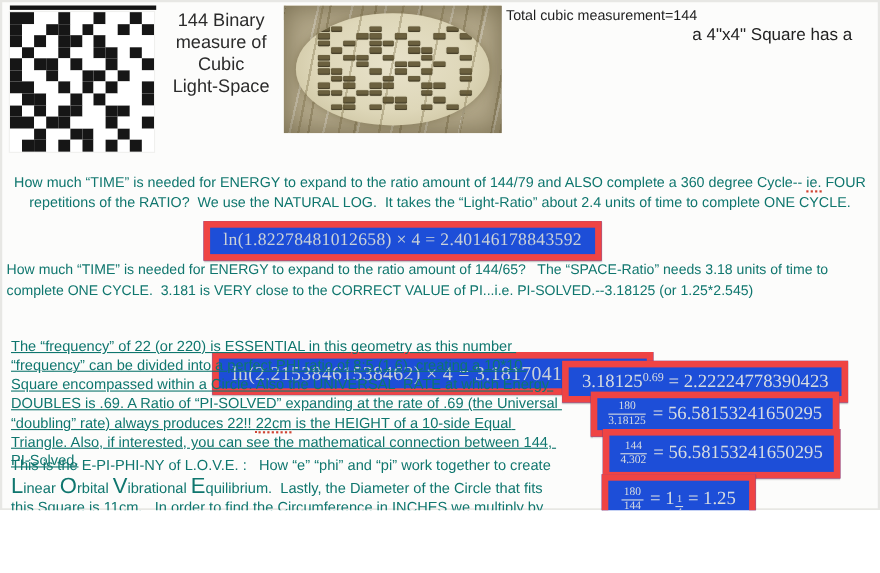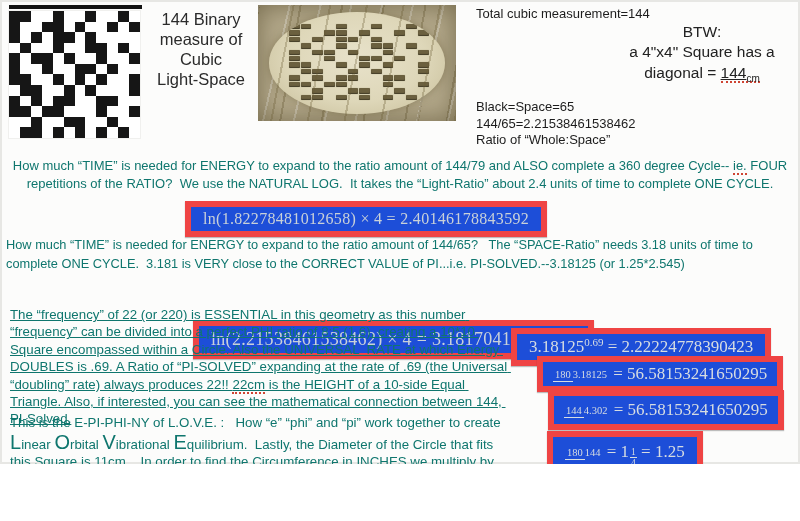--- a/index.html
+++ b/index.html
@@ -51,21 +51,21 @@
   }
   .ccell{margin:0.5px;}
   .ccell.on{background:#6b603f; border-radius:1px; box-shadow: inset 0 -1px 1px rgba(0,0,0,0.35), 0 0 1px rgba(60,50,20,0.4);}
   #crop-lines{
     position:absolute; inset:0;
     background: repeating-linear-gradient(101deg, rgba(0,0,0,0) 0 34px, rgba(104,90,50,0.30) 34px 36px);
     pointer-events:none;
   }
 
   
-  .rtxt{font-size:13px; line-height:1.27; white-space:pre-line; color:#1d1d1d;margin-left:16px;}
+  .rtxt{font-size:13px; line-height:1.27; white-space:pre-line; color:#1d1d1d;}
   #total-text{left:460px; top:6px;}
   #white-block{left:460px; top:37px;}
   #black-block{left:460px; top:99px;}
 
   #btw-note{left:606px; top:22px; width:192px; text-align:center; font-size:15.5px; line-height:1.32; color:#222;}
   #btw-diagonal .dval{text-decoration:underline;}
   .red-dotted{border-bottom:2px dotted #cf4433;}
   #btw-diagonal sub{font-size:10px;}
 
   
@@ -89,21 +89,21 @@
   #formula-ln-space{left:193px; top:276px; font-size:18px; letter-spacing:0.3px;margin-top:44px;}
 
   .rfbox{color:#d6dce1; font-size:17px;}
   #formula-power{left:511px; top:328px;}
   #formula-frac-a{left:537px; top:356px; padding:2px 10px;}
   #formula-frac-b{left:548px; top:390px; padding:4px 10px;}
   #formula-frac-c{left:547px; top:431px; padding:5px 12px;}
   #formula-product{left:505px; top:486px; padding:3px 18px;}
 
   .exp{font-size:11px; position:relative; top:-6px;}
-  .frac{display:inline-flex; flex-direction:row; text-align:center; font-size:10.5px; line-height:1.15; vertical-align:middle; margin-right:2px;}
+  .frac{display:inline-flex; flex-direction:column; text-align:center; font-size:10.5px; line-height:1.15; vertical-align:middle; margin-right:2px;}
   .frac .fn{border-bottom:1px solid #d6dce1; padding:0 2px;}
   .sfrac{display:inline-flex; flex-direction:column; text-align:center; font-size:9.5px; line-height:1.1; vertical-align:2px; margin-left:1px;}
   .sfrac .fn{border-bottom:1px solid #d6dce1; padding:0 1px;}
 </style>
 </head>
 <body>
 
 <div id="slide">
 
   <div id="binary-panel" class="abs">
@@ -407,28 +407,23 @@
           <div class="ccell on"></div>
           <div class="ccell"></div>
           <div class="ccell on"></div>
           <div class="ccell"></div>
         </div>
     </div>
     <div id="crop-lines"></div>
   </div>
 
   <div id="total-text" class="abs rtxt">Total cubic measurement=144</div>
-  <div id="black-block" class="abs rtxt">Black=Space=65
-144/65=2.21538461538462
-Ratio of “Whole:Space”</div>
 
   <div id="btw-note" class="abs">
-    <div>BTW:</div>
     <div>a 4"x4" Square has a</div>
-    <div id="btw-diagonal"><span>diagonal = </span><span class="red-dotted"><span class="dval">144</span><sub>cm</sub></span></div>
   </div>
 
   <div id="para-light" class="abs para"><span>How much “TIME” is needed for ENERGY to expand to the ratio amount of 144/79 and ALSO complete a 360 degree Cycle-- </span><span class="red-dotted">ie.</span><span> FOUR repetitions of the RATIO?  We use the NATURAL LOG.  It takes the “Light-Ratio” about 2.4 units of time to complete ONE CYCLE.</span></div>
 
   <div id="formula-ln-light" class="abs fbox">ln(1.82278481012658) × 4 = 2.40146178843592</div>
 
   <div id="para-space" class="abs para">How much “TIME” is needed for ENERGY to expand to the ratio amount of 144/65?   The “SPACE-Ratio” needs 3.18 units of time to complete ONE CYCLE.  3.181 is VERY close to the CORRECT VALUE of PI...i.e. PI-SOLVED.--3.18125 (or 1.25*2.545)</div>
 
   <div id="formula-ln-space" class="abs fbox">ln(2.21538461538462) × 4 = 3.18170411872148</div>
 

